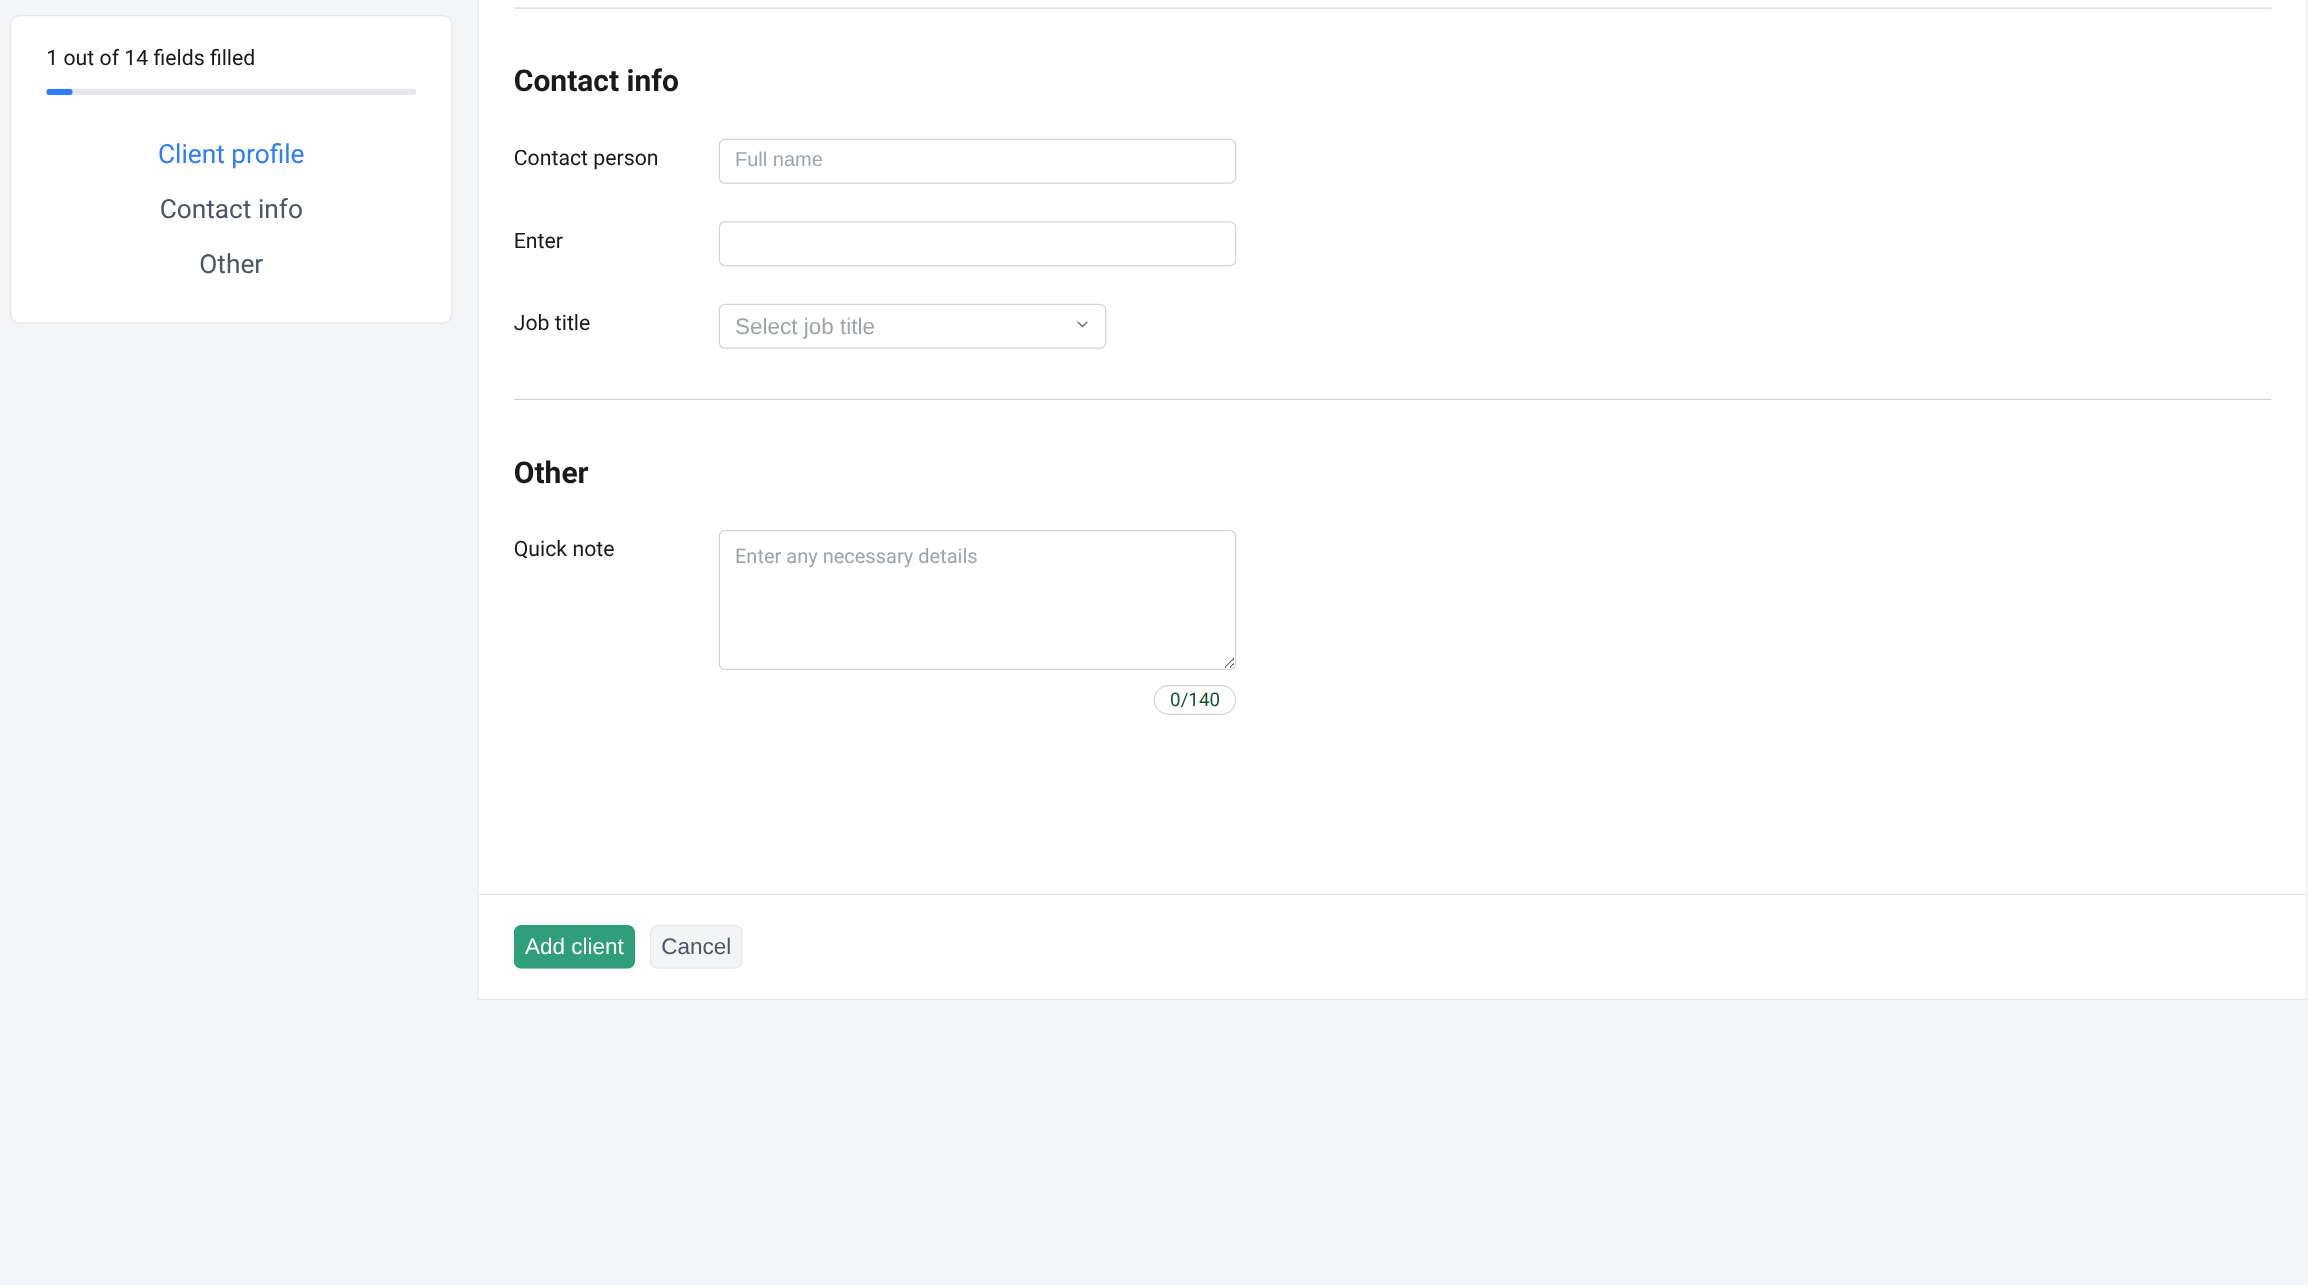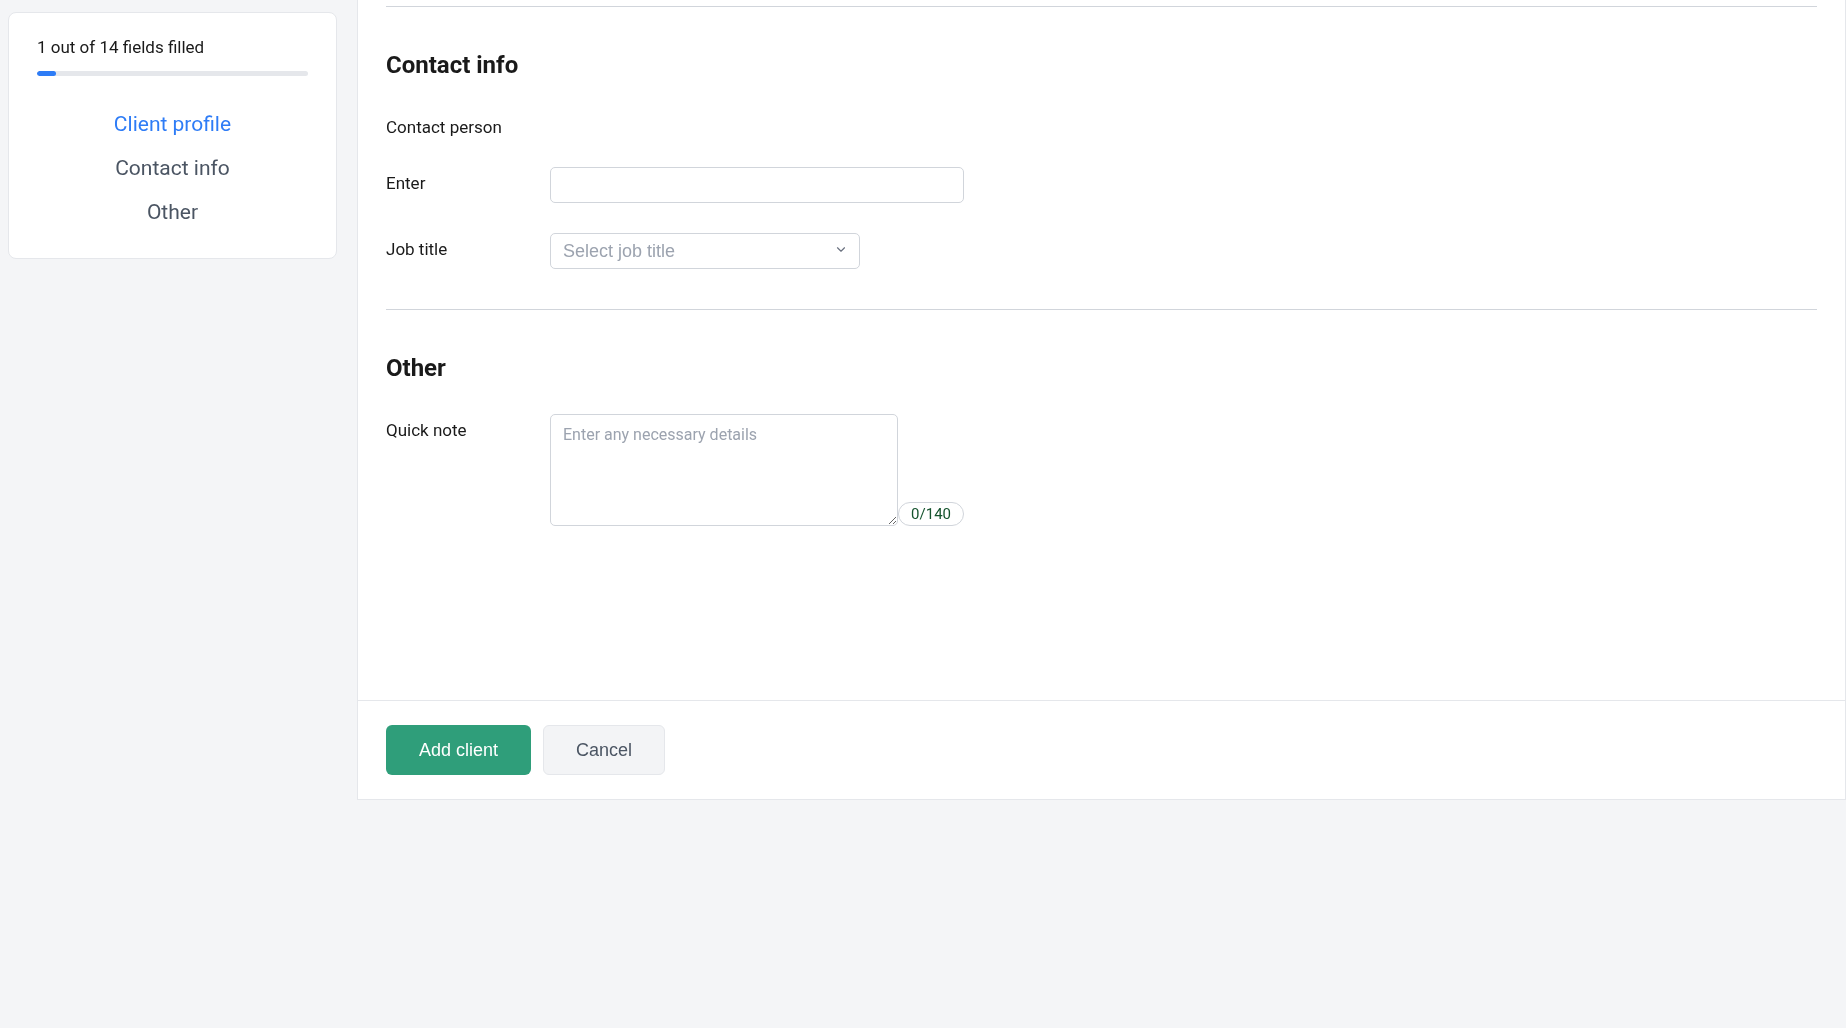--- a/index.html
+++ b/index.html
@@ -12,21 +12,21 @@
       background: #f4f5f7;
       color: #1a1a1a;
       font-size: 16px;
     }
     .layout {
       display: flex;
       gap: 20px;
       padding: 0;
     }
     .sidebar {
-      width: 329px;
+      width: 354px;
       background: #fff;
       border: 1px solid #e5e7eb;
       border-radius: 8px;
       margin: 12px 0 0 8px;
       padding: 24px 28px;
       height: fit-content;
     }
     .progress-text {
       font-size: 17px;
       color: #1a1a1a;
@@ -160,42 +160,42 @@
       color: #1a1a1a;
       background: #fff;
       resize: both;
       font-family: inherit;
     }
     .textarea-input::placeholder {
       color: #9ca3af;
     }
     .textarea-col {
       display: flex;
-      flex-direction: row;
+      flex-direction: column;
       width: 414px;
     }
     .char-badge {
       align-self: flex-end;
       margin-top: 12px;
       border: 1px solid #d1d5db;
       border-radius: 999px;
       padding: 2px 12px;
       font-size: 15px;
       color: #14532d;
       background: #fff;
     }
     .footer {
       border-top: 1px solid #e5e7eb;
       padding: 24px 28px;
       display: flex;
       gap: 12px;
     }
     .btn {
-      height: 50px;
-      padding: 0 32px;
+      height: 35px;
+      padding: 0 8px;
       border-radius: 6px;
       font-size: 18px;
       font-weight: 500;
       cursor: pointer;
       border: 1px solid transparent;
     }
     .btn-primary {
       background: #2f9e7a;
       color: #fff;
     }
@@ -220,20 +220,21 @@
   </aside>
 
   <main class="main">
     <div class="form-area">
       <div class="divider-top"></div>
 
       <h2 class="section-title">Contact info</h2>
 
       <div class="form-row">
         <label class="form-label">Contact person</label>
+        <input type="text" class="text-input" placeholder="Full name" style="">
       </div>
 
       <div class="form-row">
         <label class="form-label">Enter</label>
         <input type="text" class="text-input" style="">
       </div>
 
       <div class="form-row">
         <label class="form-label">Job title</label>
         <div class="select-wrap">

